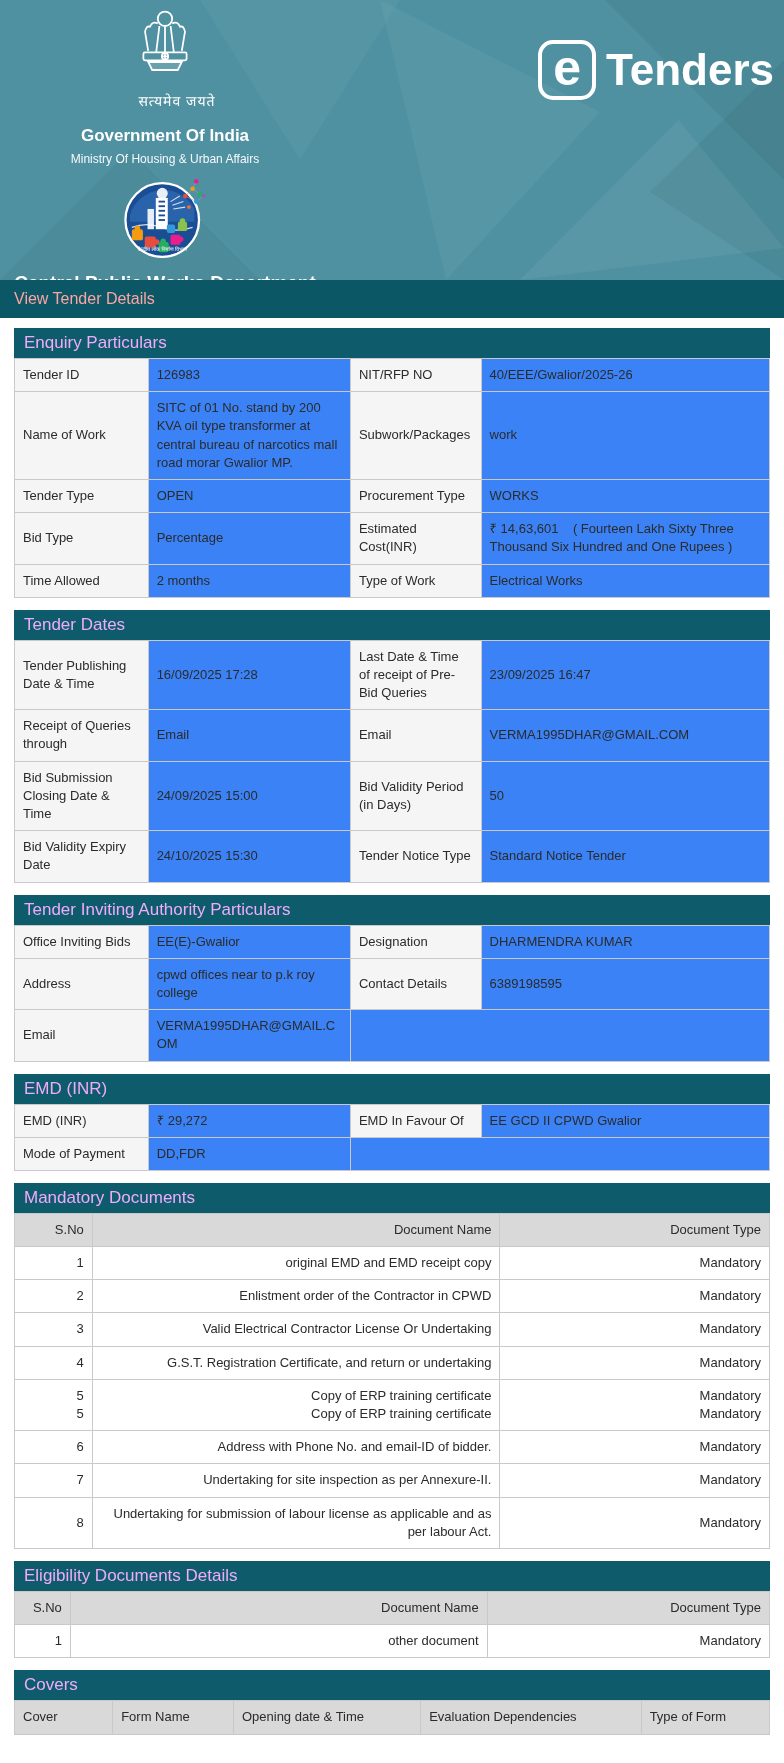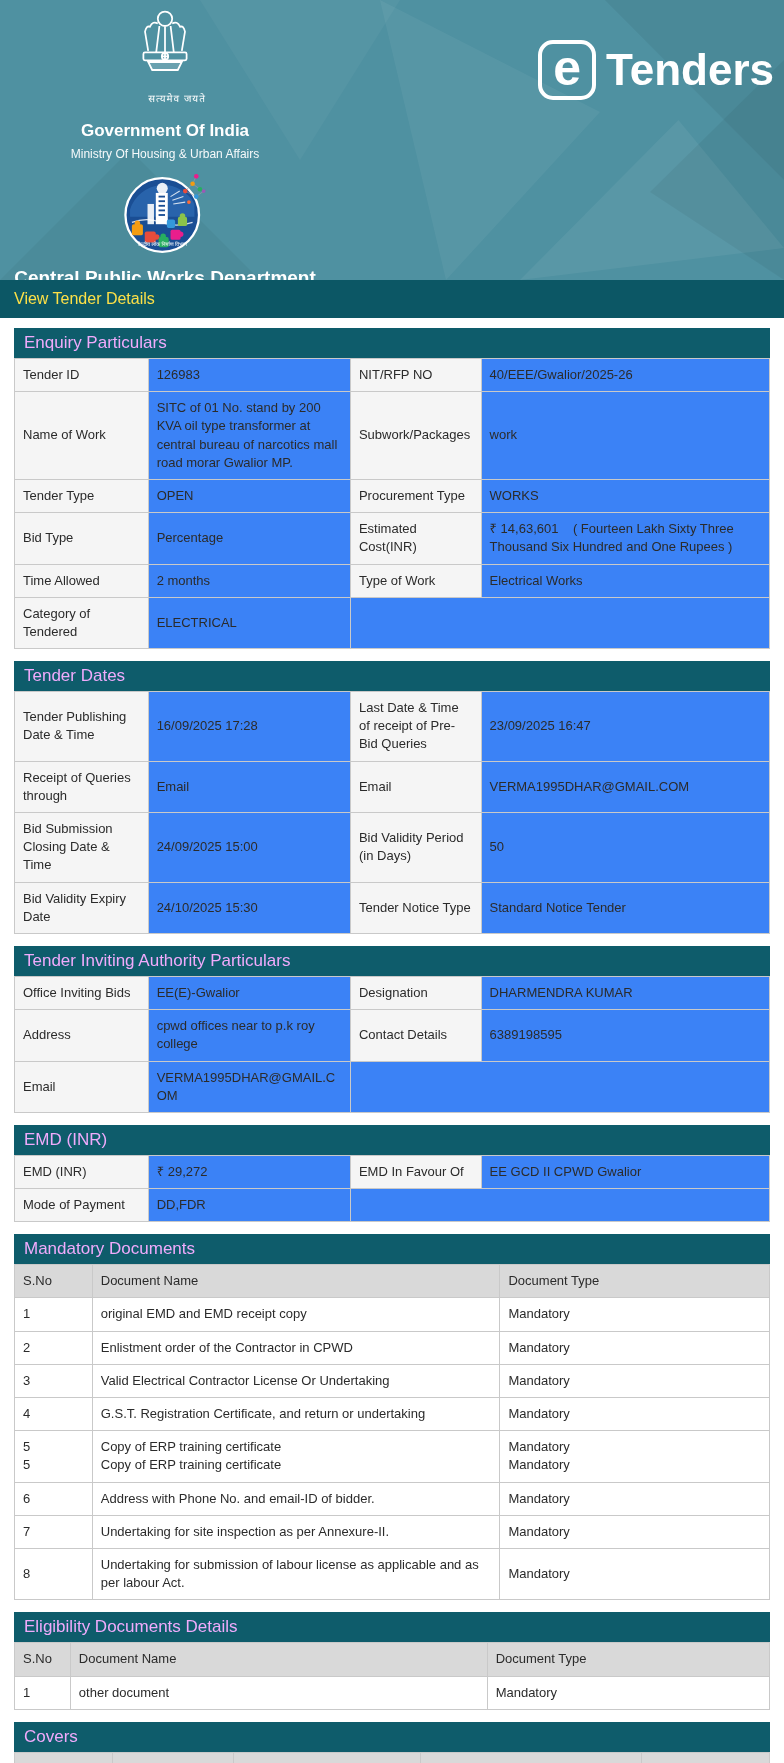--- a/index.html
+++ b/index.html
@@ -13,45 +13,45 @@
   .poly { position:absolute; pointer-events:none; }
   .p1 { left:380px; top:0; width:220px; height:280px; background:rgba(255,255,255,.05); clip-path:polygon(0 0,100% 40%,30% 100%); }
   .p2 { left:560px; top:0; width:224px; height:180px; background:rgba(0,0,0,.05); clip-path:polygon(20% 0,100% 0,100% 100%); }
   .p3 { left:520px; top:120px; width:264px; height:160px; background:rgba(255,255,255,.06); clip-path:polygon(0 100%,60% 0,100% 80%); }
   .p4 { left:0; top:150px; width:260px; height:130px; background:rgba(0,0,0,.04); clip-path:polygon(0 100%,50% 0,100% 100%); }
   .p5 { left:200px; top:0; width:200px; height:160px; background:rgba(255,255,255,.04); clip-path:polygon(0 0,100% 0,50% 100%); }
   .p6 { left:650px; top:60px; width:134px; height:220px; background:rgba(0,0,0,.05); clip-path:polygon(100% 0,100% 100%,0 60%); }
 
   .hero-left { position:absolute; left:0; top:6px; width:330px; display:flex; flex-direction:column; align-items:center; color:#fff; text-align:center; }
   .emblem-wrap { display:flex; flex-direction:column; align-items:center; }
-  .emblem-motto { font-size:10px; margin-top:1px; letter-spacing:1px;margin-left:24px; }
+  .emblem-motto { font-size:14px; margin-top:1px; letter-spacing:1px;margin-left:24px; }
   .govt-title { font-size:17px; font-weight:bold; margin-top:16px; }
   .govt-sub { font-size:12px; margin-top:6px; opacity:.95; }
   .cpwd-logo { margin-top:8px; }
   .dept-title { font-size:19px; font-weight:bold; margin-top:2px; white-space:nowrap; }
 
   .brand { position:absolute; top:40px; right:10px; display:flex; align-items:center; gap:10px; color:#fff; }
   .brand-e { width:58px; height:60px; border:4px solid #fff; border-radius:15px; display:flex; align-items:center; justify-content:center;
              font-size:50px; font-weight:bold; line-height:1; padding-bottom:5px; }
   .brand-name { font-size:44px; font-weight:600; letter-spacing:0; }
 
   
-  .view-bar { height:38px; background:#0c5765; color:#fde047; display:flex; align-items:center; padding-left:14px; font-size:16px; }
+  .view-bar { height:38px; background:#0c5765; color:#fca5a5; display:flex; align-items:center; padding-left:14px; font-size:16px; }
 
   
   main { padding:10px 14px 14px; }
   .sec { margin-bottom:12px; }
   .sec-bar { margin:0; background:#0e5c6b; color:#f0abfc; font-weight:400; font-size:17px; padding:5px 10px; }
   table { width:100%; border-collapse:collapse; font-size:13px; table-layout:fixed;padding-left:40px; }
   td, th { border:1px solid #c9c9c9; padding:7px 8px; line-height:1.4; vertical-align:middle; word-wrap:break-word; }
   .kv td.k { background:#f5f5f5; }
   .kv td.v { background:#3b82f6; }
 
   .grid thead th { background:#d9d9d9; font-weight:400; }
-  .grid td, .grid th { text-align:left; white-space:pre-line; }
+  .grid td, .grid th { text-align:right; white-space:pre-line; }
   .covers td, .covers th { text-align:left; white-space:normal; }
 </style>
 </head>
 <body>
 
 <header class="hero">
   <div class="poly p1"></div>
   <div class="poly p2"></div>
   <div class="poly p3"></div>
   <div class="poly p4"></div>
@@ -168,25 +168,20 @@
         <td class="v">Percentage</td>
         <td class="k">Estimated Cost(INR)</td>
         <td class="v">₹ 14,63,601&nbsp;&nbsp;&nbsp;&nbsp;( Fourteen Lakh Sixty Three Thousand Six Hundred and One Rupees )</td>
       </tr>
       <tr>
         <td class="k">Time Allowed</td>
         <td class="v">2 months</td>
         <td class="k">Type of Work</td>
         <td class="v">Electrical Works</td>
       </tr>
-      <tr>
-        <td class="k">Category of Tendered</td>
-        <td class="v">ELECTRICAL</td>
-        <td class="v" colspan="2"></td>
-      </tr>
     </tbody>
       </table>
   </section>
 
   <section class="sec">
     <h2 class="sec-bar">Tender Dates</h2>
     <table class="kv">
       <colgroup>
           <col style="width:17.7%">
           <col style="width:26.8%">

